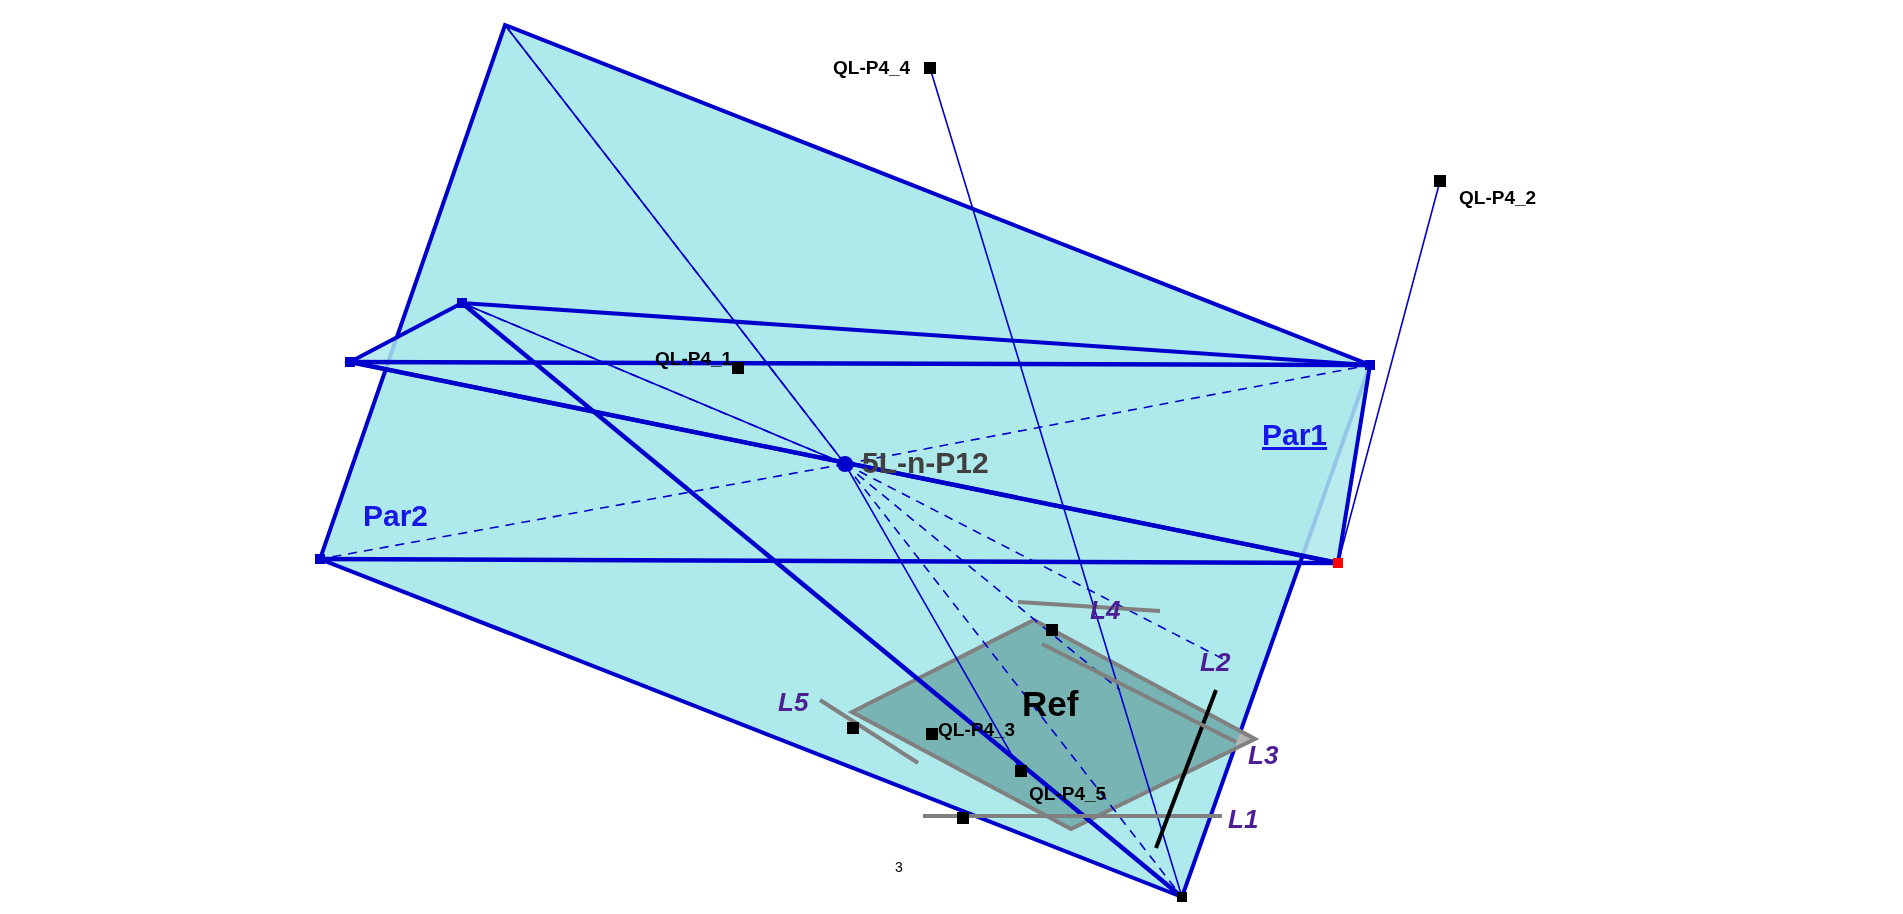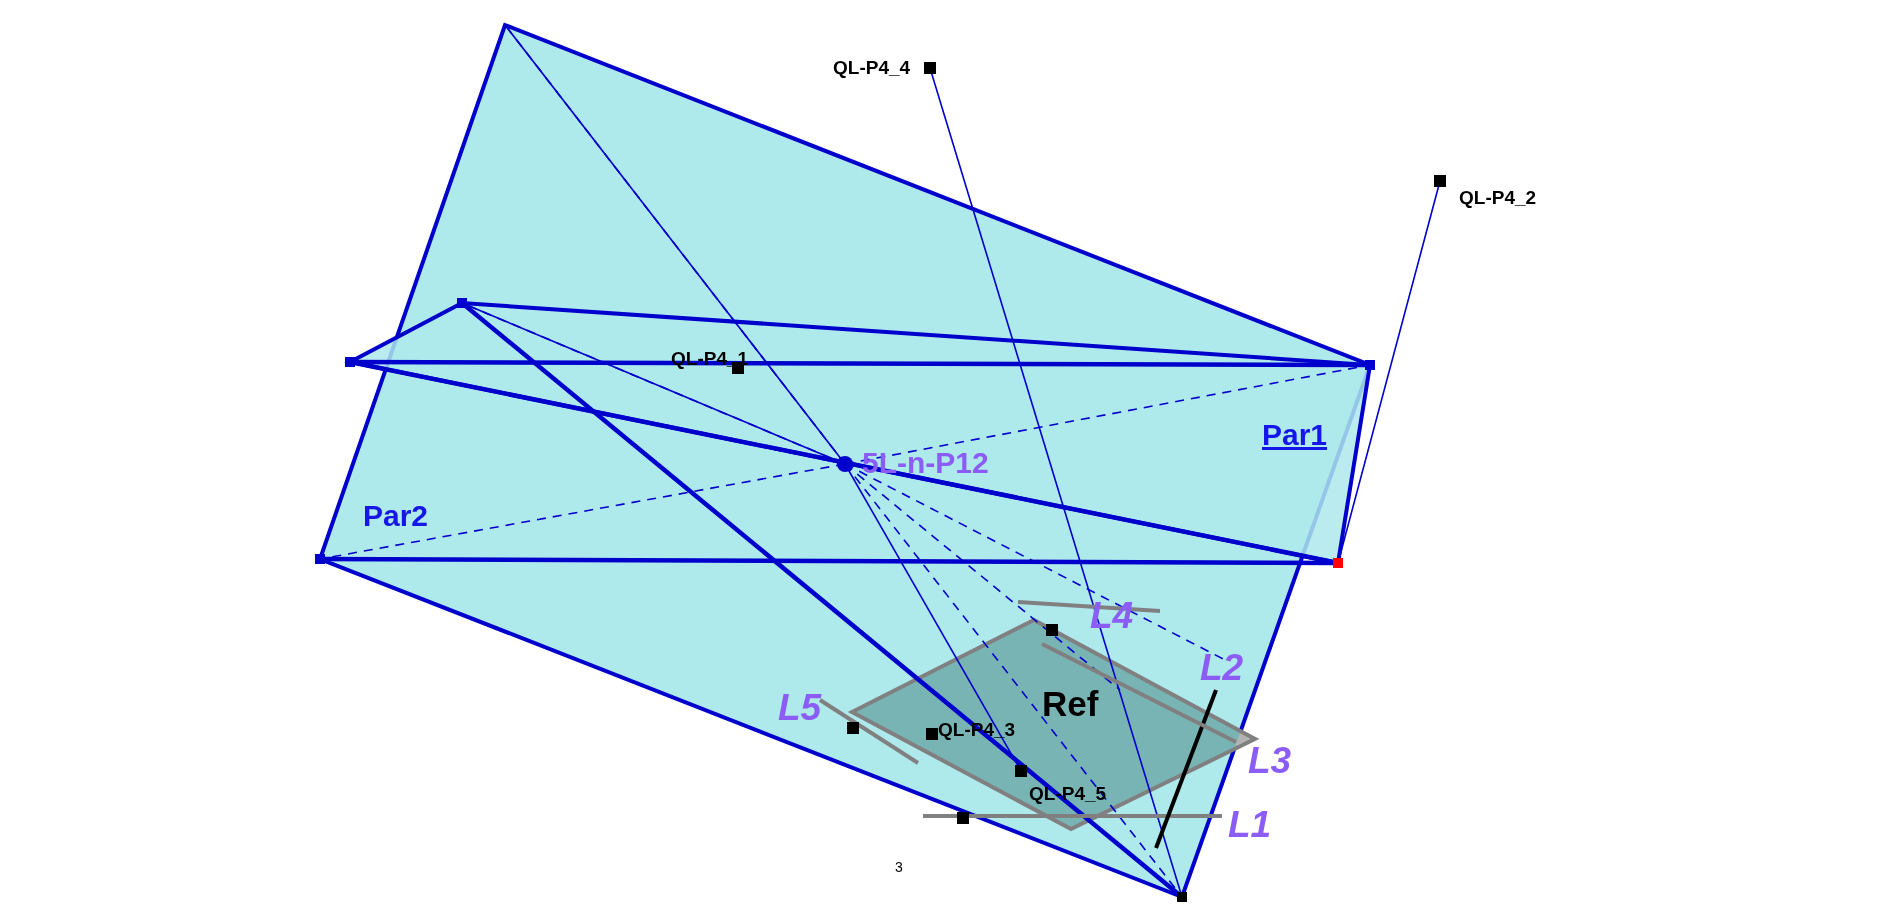--- a/index.html
+++ b/index.html
@@ -36,41 +36,40 @@
   .lbl-plane {
     font-family: "Liberation Sans", sans-serif;
     font-weight: bold;
     font-size: 30px;
     color: #1616e8;
   }
   .lbl-node {
     font-family: "Liberation Sans", sans-serif;
     font-weight: bold;
     font-size: 30px;
-    color: #8b5cf6;
+    color: #404040;
   }
   .lbl-point {
     font-family: "Liberation Sans", sans-serif;
     font-weight: bold;
     font-size: 19px;
     color: #000000;
   }
   .lbl-line {
     font-family: "Liberation Sans", sans-serif;
     font-weight: bold;
     font-style: italic;
-    font-size: 37px;
-    color: #8b5cf6;
+    font-size: 26px;
+    color: #4c1d95;
   }
   .lbl-ref {
     font-family: "Liberation Sans", sans-serif;
     font-weight: bold;
     font-size: 35px;
     color: #000000;
-    margin-left: 20px;
   }
   .lbl-small {
     font-family: "Liberation Sans", sans-serif;
     font-size: 14px;
     color: #000000;
   }
 </style>
 </head>
 <body>
 
@@ -162,21 +161,21 @@
 
   <div class="lbl lbl-plane" id="label-par2" style="left: 363px; top: 501px;">Par2</div>
   <div class="lbl lbl-plane" id="label-par1" style="left: 1262px; top: 420px; text-decoration: underline;">Par1</div>
 
   <div class="lbl lbl-node" id="label-node" style="left: 862px; top: 448px;">5L-n-P12</div>
 
   <div class="lbl lbl-ref" id="label-ref" style="left: 1022px; top: 686px;">Ref</div>
 
   <div class="lbl lbl-point" id="label-p4-4" style="left: 833px; top: 58px;">QL-P4_4</div>
   <div class="lbl lbl-point" id="label-p4-2" style="left: 1459px; top: 188px;">QL-P4_2</div>
-  <div class="lbl lbl-point" id="label-p4-1" style="left: 655px; top: 349px; margin-left: 16px;">QL-P4_1</div>
+  <div class="lbl lbl-point" id="label-p4-1" style="left: 655px; top: 349px;">QL-P4_1</div>
   <div class="lbl lbl-point" id="label-p4-3" style="left: 938px; top: 720px;">QL-P4_3</div>
   <div class="lbl lbl-point" id="label-p4-5" style="left: 1029px; top: 784px;">QL-P4_5</div>
 
   <div class="lbl lbl-line" id="label-l1" style="left: 1228px; top: 806px;">L1</div>
   <div class="lbl lbl-line" id="label-l2" style="left: 1200px; top: 649px;">L2</div>
   <div class="lbl lbl-line" id="label-l3" style="left: 1248px; top: 742px;">L3</div>
   <div class="lbl lbl-line" id="label-l4" style="left: 1090px; top: 597px;">L4</div>
   <div class="lbl lbl-line" id="label-l5" style="left: 778px; top: 689px;">L5</div>
 
   <div class="lbl lbl-small" id="label-caption" style="left: 895px; top: 860px;">3</div>

